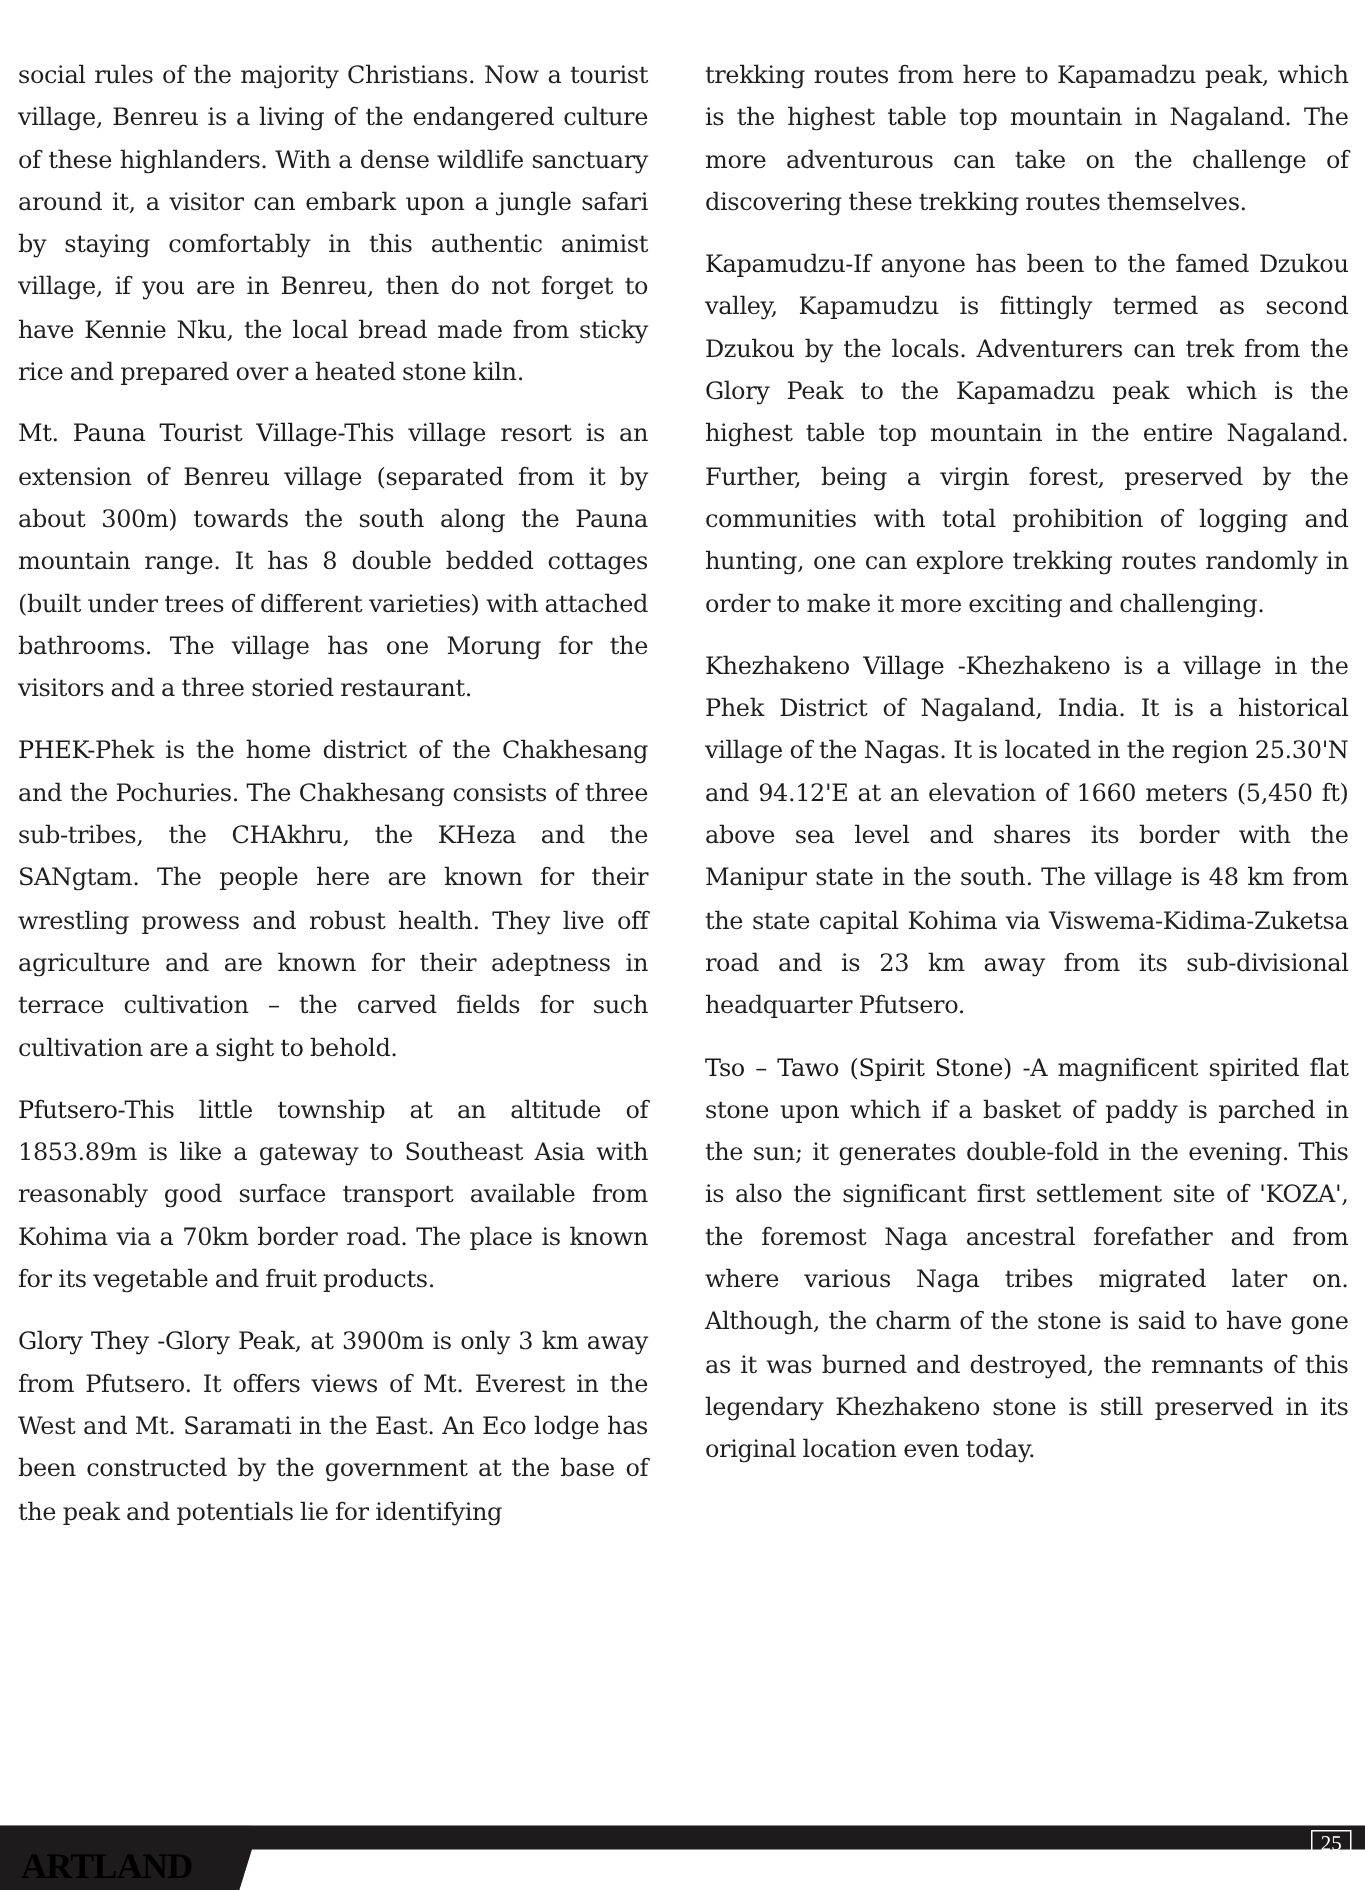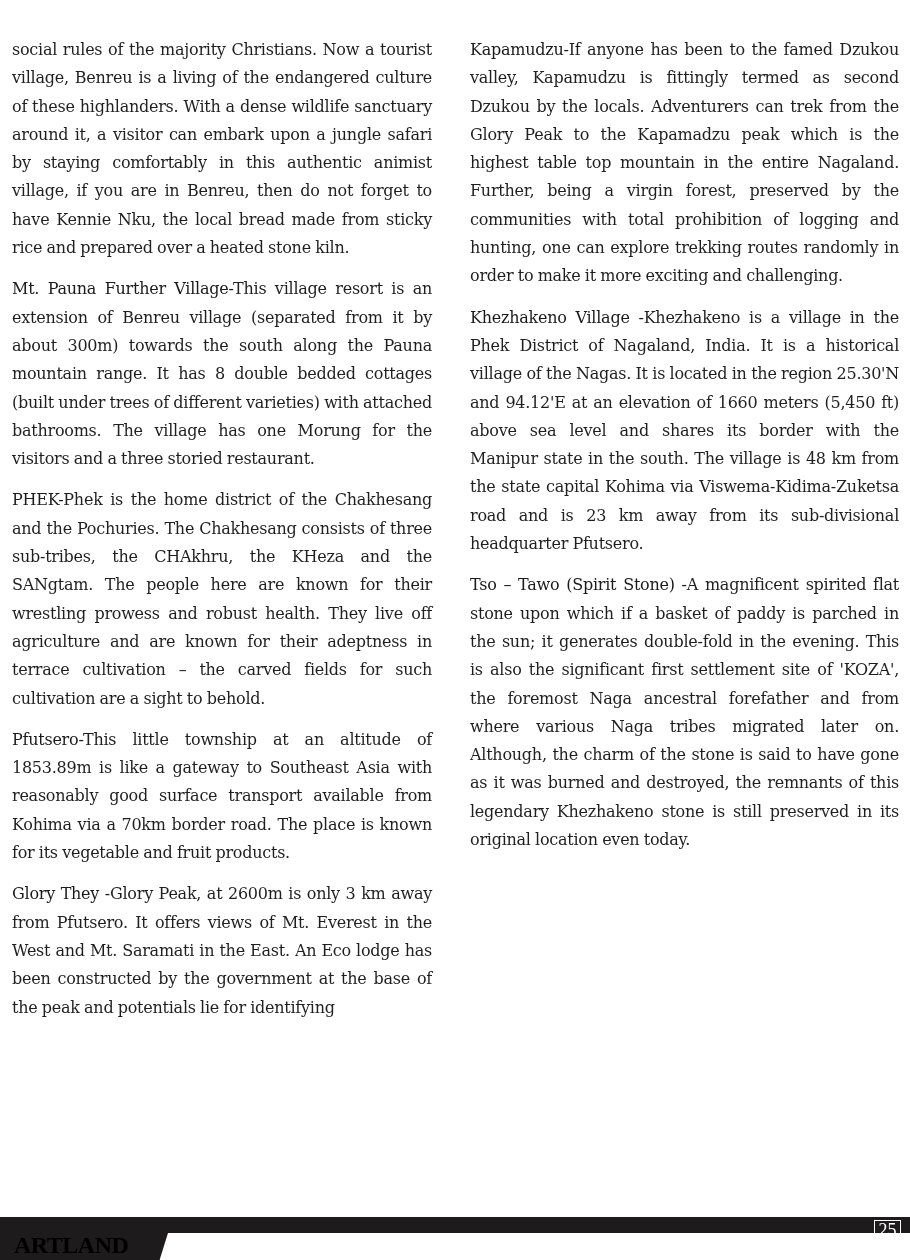--- a/index.html
+++ b/index.html
@@ -64,48 +64,51 @@
     }
     .page-num {
       position: absolute;
       left: 874px;
       top: 1220px;
       width: 27px;
       height: 18px;
       border: 1px solid #ffffff;
       color: #ffffff;
       font-family: "Liberation Serif", "DejaVu Serif", serif;
-      font-size: 18px;
+      font-size: 14px;
       line-height: 18px;
       text-align: center;
       box-sizing: border-box;
     }
   </style>
 </head>
 <body>
 
 <div class="column col-left">
   <p class="para">
     <span class="lead"></span><span>social rules of the majority Christians. Now a tourist village, Benreu is a living of the endangered culture of these highlanders. With a dense wildlife sanctuary around it, a visitor can embark upon a jungle safari by staying comfortably in this authentic animist village, if you are in Benreu, then do not forget to have Kennie Nku, the local bread made from sticky rice and prepared over a heated stone kiln.</span>
   </p>
   <p class="para">
-    <span class="lead">Mt. Pauna Further Village-</span><span>This village resort is an extension of Benreu village (separated from it by about 300m) towards the south along the Pauna mountain range. It has 8 double bedded cottages (built under trees of different varieties) with attached bathrooms. The village has one Morung for the visitors and a three storied restaurant.</span>
+    <span class="lead">Mt. Pauna Tourist Village-</span><span>This village resort is an extension of Benreu village (separated from it by about 300m) towards the south along the Pauna mountain range. It has 8 double bedded cottages (built under trees of different varieties) with attached bathrooms. The village has one Morung for the visitors and a three storied restaurant.</span>
   </p>
   <p class="para">
     <span class="lead">PHEK-</span><span>Phek is the home district of the Chakhesang and the Pochuries. The Chakhesang consists of three sub-tribes, the CHAkhru, the KHeza and the SANgtam. The people here are known for their wrestling prowess and robust health. They live off agriculture and are known for their adeptness in terrace cultivation – the carved fields for such cultivation are a sight to behold.</span>
   </p>
   <p class="para">
     <span class="lead">Pfutsero-</span><span>This little township at an altitude of 1853.89m is like a gateway to Southeast Asia with reasonably good surface transport available from Kohima via a 70km border road. The place is known for its vegetable and fruit products.</span>
   </p>
   <p class="para">
-    <span class="lead">Glory They -</span><span>Glory Peak, at 2600m is only 3 km away from Pfutsero. It offers views of Mt. Everest in the West and Mt. Saramati in the East. An Eco lodge has been constructed by the government at the base of the peak and potentials lie for identifying</span>
+    <span class="lead">Glory They -</span><span>Glory Peak, at 3900m is only 3 km away from Pfutsero. It offers views of Mt. Everest in the West and Mt. Saramati in the East. An Eco lodge has been constructed by the government at the base of the peak and potentials lie for identifying</span>
   </p>
 </div>
 
 <div class="column col-right">
+  <p class="para">
+    <span class="lead"></span><span>trekking routes from here to Kapamadzu peak, which is the highest table top mountain in Nagaland. The more adventurous can take on the challenge of discovering these trekking routes themselves.</span>
+  </p>
   <p class="para">
     <span class="lead">Kapamudzu-</span><span>If anyone has been to the famed Dzukou valley, Kapamudzu is fittingly termed as second Dzukou by the locals. Adventurers can trek from the Glory Peak to the Kapamadzu peak which is the highest table top mountain in the entire Nagaland. Further, being a virgin forest, preserved by the communities with total prohibition of logging and hunting, one can explore trekking routes randomly in order to make it more exciting and challenging.</span>
   </p>
   <p class="para">
     <span class="lead">Khezhakeno Village -</span><span>Khezhakeno is a village in the Phek District of Nagaland, India. It is a historical village of the Nagas. It is located in the region 25.30'N and 94.12'E at an elevation of 1660 meters (5,450 ft) above sea level and shares its border with the Manipur state in the south. The village is 48 km from the state capital Kohima via Viswema-Kidima-Zuketsa road and is 23 km away from its sub-divisional headquarter Pfutsero.</span>
   </p>
   <p class="para">
     <span class="lead">Tso – Tawo (Spirit Stone) -</span><span>A magnificent spirited flat stone upon which if a basket of paddy is parched in the sun; it generates double-fold in the evening. This is also the significant first settlement site of 'KOZA', the foremost Naga ancestral forefather and from where various Naga tribes migrated later on. Although, the charm of the stone is said to have gone as it was burned and destroyed, the remnants of this legendary Khezhakeno stone is still preserved in its original location even today.</span>
   </p>
 </div>

